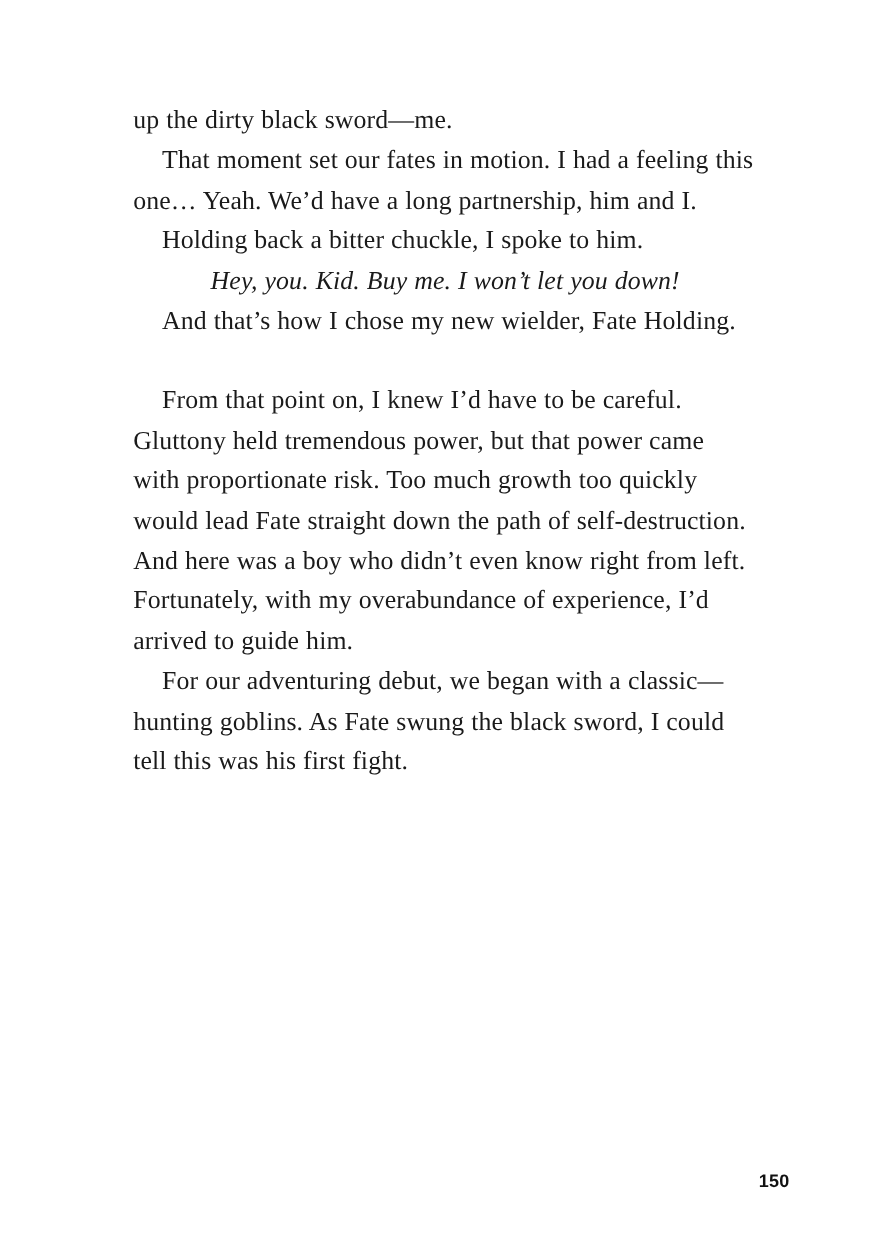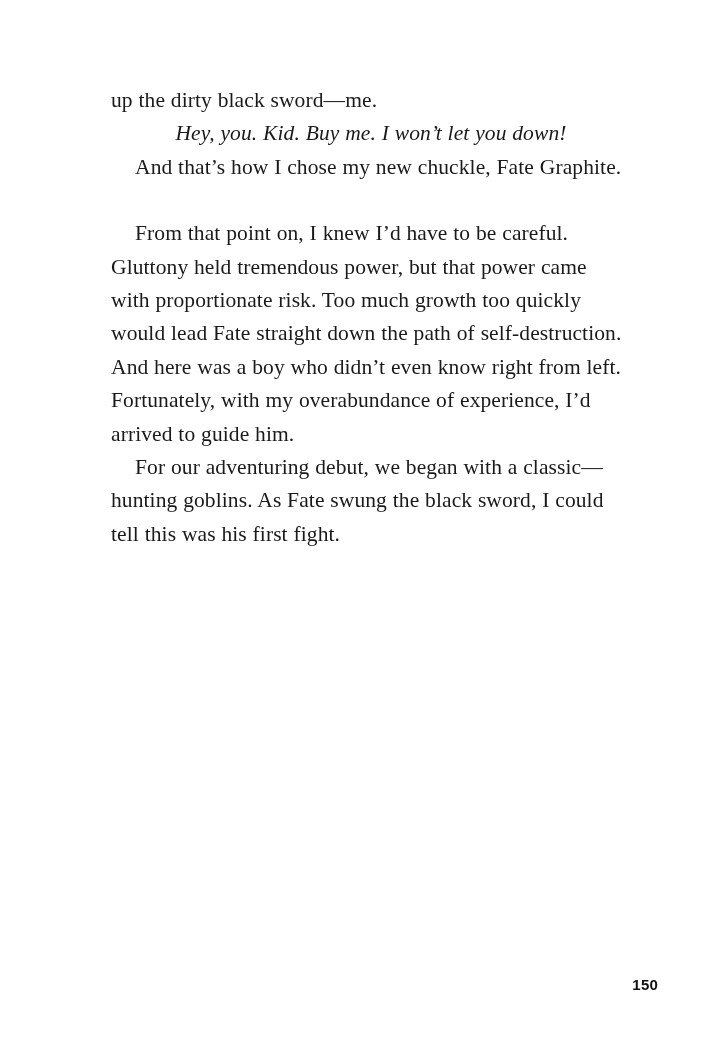--- a/index.html
+++ b/index.html
@@ -57,26 +57,28 @@
 </style>
 </head>
 <body>
 
 <div class="page">
 
   <div class="text-block">
 
     <p class="">up the dirty black sword—me.</p>
 
+    <p class="indent">That moment set our fates in motion. I had a feeling this one… Yeah. We’d have a long partnership, him and I.</p>
 
+    <p class="indent">Holding back a bitter chuckle, I spoke to him.</p>
 
     <p class="italic">Hey, you. Kid. Buy me. I won’t let you down!</p>
 
 
-    <p class="indent">And that’s how I chose my new chuckle, Fate Graphite.</p>
+    <p class="indent">And that’s how I chose my new wielder, Fate Holding.</p>
 
     <div class="gap"></div>
 
     <p class="indent">From that point on, I knew I’d have to be careful. Gluttony held tremendous power, but that power came with proportionate risk. Too much growth too quickly would lead Fate straight down the path of self-destruction. And here was a boy who didn’t even know right from left. Fortunately, with my overabundance of experience, I’d arrived to guide him.</p>
 
     <p class="indent">For our adventuring debut, we began with a classic—hunting goblins. As Fate swung the black sword, I could tell this was his first fight.</p>
 
 
   </div>
 

